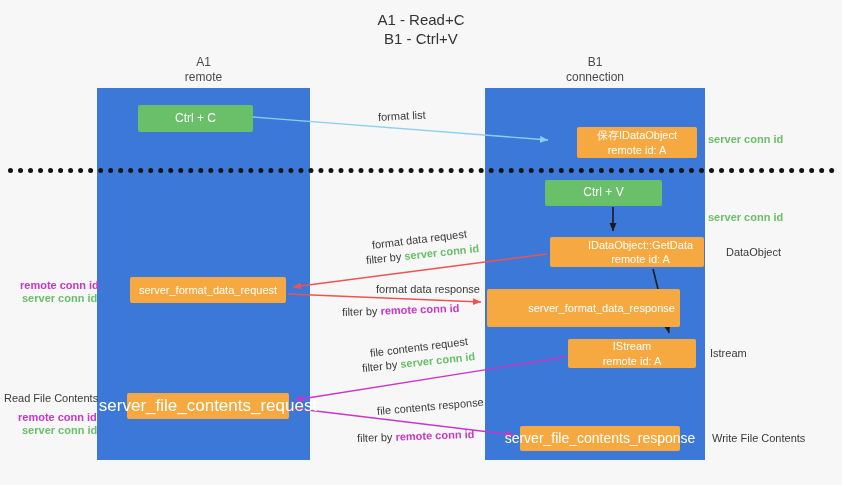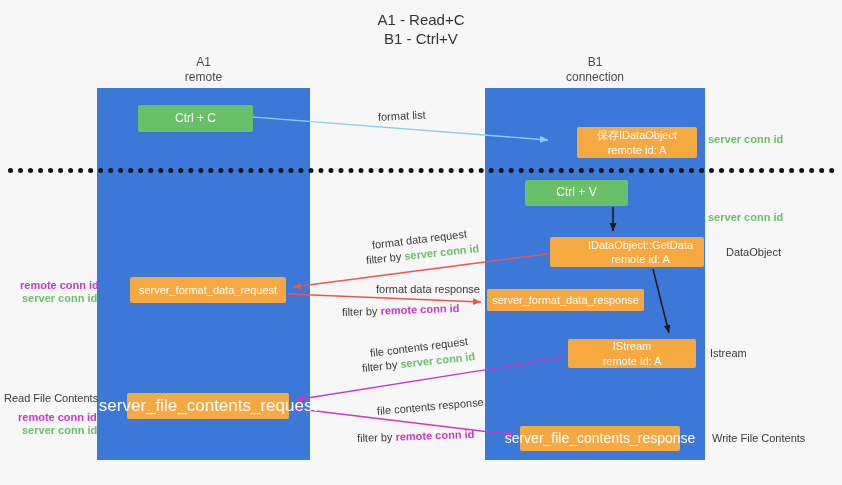--- a/index.html
+++ b/index.html
@@ -105,30 +105,30 @@
 
   <div class="box orange" style="left:127px;top:393px;width:162px;height:26px;font-size:17px;">
     <span>server_file_contents_request</span>
   </div>
 
   <div class="box orange" style="left:553px;top:127px;width:120px;height:31px;font-size:11px;margin-left:24px;">
     <span>保存IDataObject</span>
     <span>remote id: A</span>
   </div>
 
-  <div class="box green" style="left:525px;top:180px;width:103px;height:26px;">
+  <div class="box green" style="left:545px;top:180px;width:117px;height:26px;">
     <span>Ctrl + V</span>
   </div>
 
   <div class="box orange" style="left:550px;top:237px;width:127px;height:30px;font-size:11px;padding-left:27px;">
     <span>IDataObject::GetData</span>
     <span>remote id: A</span>
   </div>
 
-  <div class="box orange" style="left:487px;top:289px;width:157px;height:22px;font-size:11px;">
+  <div class="box orange" style="left:487px;top:289px;width:157px;height:38px;font-size:11px;padding-left:36px;">
     <span>server_format_data_response</span>
   </div>
 
   <div class="box orange" style="left:568px;top:339px;width:128px;height:29px;font-size:11px;">
     <span>IStream</span>
     <span>remote id: A</span>
   </div>
 
   <div class="box orange" style="left:520px;top:426px;width:160px;height:25px;font-size:14px;">
     <span>server_file_contents_response</span>

